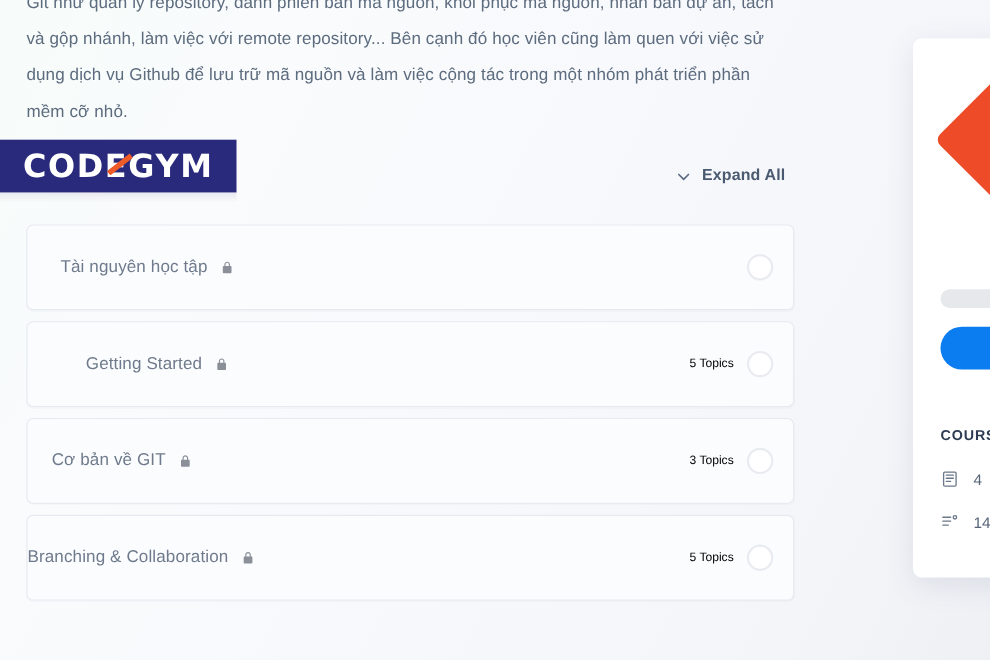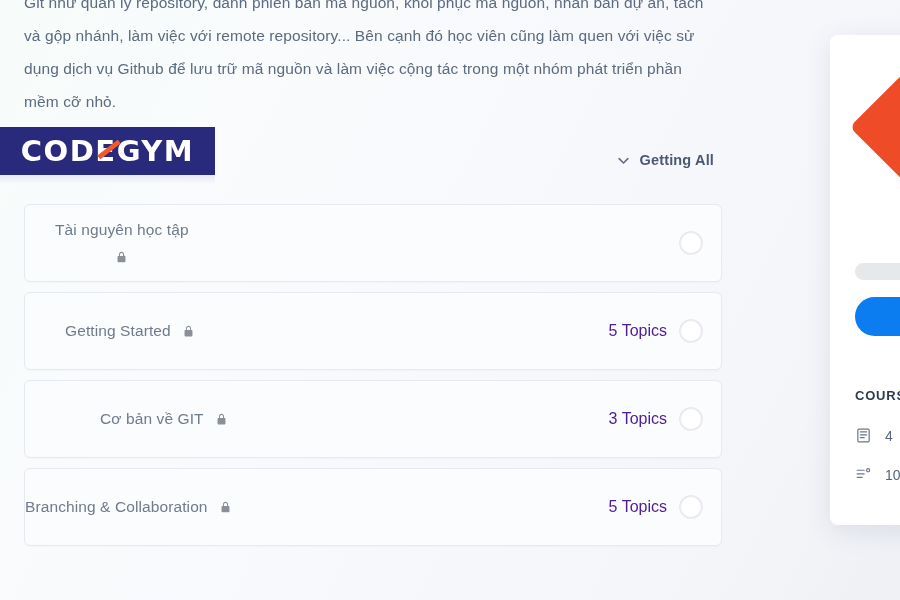--- a/index.html
+++ b/index.html
@@ -164,22 +164,22 @@
   .section-right {
     position: absolute;
     right: 18px;
     top: 50%;
     transform: translateY(-50%);
     display: flex;
     align-items: center;
     gap: 12px;
   }
   .topic-count {
-    font-size: 16px;
-    color: #4c1d95;
+    font-size: 11px;
+    color: #000000;
     white-space: nowrap;
   }
   .status-circle {
     width: 24px;
     height: 24px;
     border-radius: 50%;
     background: #ffffff;
     border: 2px solid #e9ebf1;
     flex: none;
   }
@@ -286,49 +286,49 @@
       <span id="logo-slash" style="background: rgb(238, 90, 40);"></span>
     </div>
     <div id="logo-shadow"></div>
 
     <div id="expand-all">
       <span class="chev">
         <svg viewBox="0 0 24 24" fill="none" stroke="currentColor" stroke-width="2.4" stroke-linecap="round" stroke-linejoin="round" width="15" height="15">
           <polyline points="5 9 12 16 19 9"></polyline>
         </svg>
       </span>
-      <span id="expand-all-label">Getting All</span>
+      <span id="expand-all-label">Expand All</span>
     </div>
 
     <div id="sections-list">
         <div class="section-row">
-          <div class="section-left" style="margin-left: 30px; flex-direction: column;">
+          <div class="section-left" style="margin-left: 30px;">
             <span class="section-title">Tài nguyên học tập</span>
             <span class="lock-icon"><svg viewBox="0 0 24 24" fill="currentColor" width="13" height="15">
                 <path d="M12 1.6c-2.6 0-4.7 2.1-4.7 4.7V9H6.1C5.3 9 4.7 9.6 4.7 10.4v9.2c0 .8.6 1.4 1.4 1.4h11.8c.8 0 1.4-.6 1.4-1.4v-9.2c0-.8-.6-1.4-1.4-1.4h-1.2V6.3c0-2.6-2.1-4.7-4.7-4.7zm0 1.9c1.6 0 2.8 1.3 2.8 2.8V9H9.2V6.3c0-1.5 1.2-2.8 2.8-2.8z"></path>
               </svg></span>
           </div>
           <div class="section-right">
             <span class="status-circle"></span>
           </div>
         </div>
         <div class="section-row">
-          <div class="section-left" style="margin-left: 40px;">
+          <div class="section-left" style="margin-left: 53px;">
             <span class="section-title">Getting Started</span>
             <span class="lock-icon"><svg viewBox="0 0 24 24" fill="currentColor" width="13" height="15">
                 <path d="M12 1.6c-2.6 0-4.7 2.1-4.7 4.7V9H6.1C5.3 9 4.7 9.6 4.7 10.4v9.2c0 .8.6 1.4 1.4 1.4h11.8c.8 0 1.4-.6 1.4-1.4v-9.2c0-.8-.6-1.4-1.4-1.4h-1.2V6.3c0-2.6-2.1-4.7-4.7-4.7zm0 1.9c1.6 0 2.8 1.3 2.8 2.8V9H9.2V6.3c0-1.5 1.2-2.8 2.8-2.8z"></path>
               </svg></span>
           </div>
           <div class="section-right">
             <span class="topic-count">5 Topics</span>
             <span class="status-circle"></span>
           </div>
         </div>
         <div class="section-row">
-          <div class="section-left" style="margin-left: 75px; align-items: center;">
+          <div class="section-left" style="margin-left: 22px; align-items: center;">
             <span class="section-title">Cơ bản về GIT</span>
             <span class="lock-icon"><svg viewBox="0 0 24 24" fill="currentColor" width="13" height="15">
                 <path d="M12 1.6c-2.6 0-4.7 2.1-4.7 4.7V9H6.1C5.3 9 4.7 9.6 4.7 10.4v9.2c0 .8.6 1.4 1.4 1.4h11.8c.8 0 1.4-.6 1.4-1.4v-9.2c0-.8-.6-1.4-1.4-1.4h-1.2V6.3c0-2.6-2.1-4.7-4.7-4.7zm0 1.9c1.6 0 2.8 1.3 2.8 2.8V9H9.2V6.3c0-1.5 1.2-2.8 2.8-2.8z"></path>
               </svg></span>
           </div>
           <div class="section-right">
             <span class="topic-count">3 Topics</span>
             <span class="status-circle"></span>
           </div>
         </div>
@@ -374,18 +374,18 @@
 
     <div class="include-row" id="include-row-1">
       <span class="include-icon">
         <svg viewBox="0 0 24 24" fill="none" stroke="currentColor" stroke-width="1.7" stroke-linecap="round" stroke-linejoin="round" width="17" height="17">
           <line x1="3" y1="6" x2="13" y2="6"></line>
           <line x1="3" y1="11" x2="13" y2="11"></line>
           <line x1="3" y1="16" x2="10" y2="16"></line>
           <circle cx="18.5" cy="6" r="2.2"></circle>
         </svg>
       </span>
-      <span>10</span>
+      <span>14</span>
     </div>
 
   </div>
 
 </div>
 
 </body></html>

